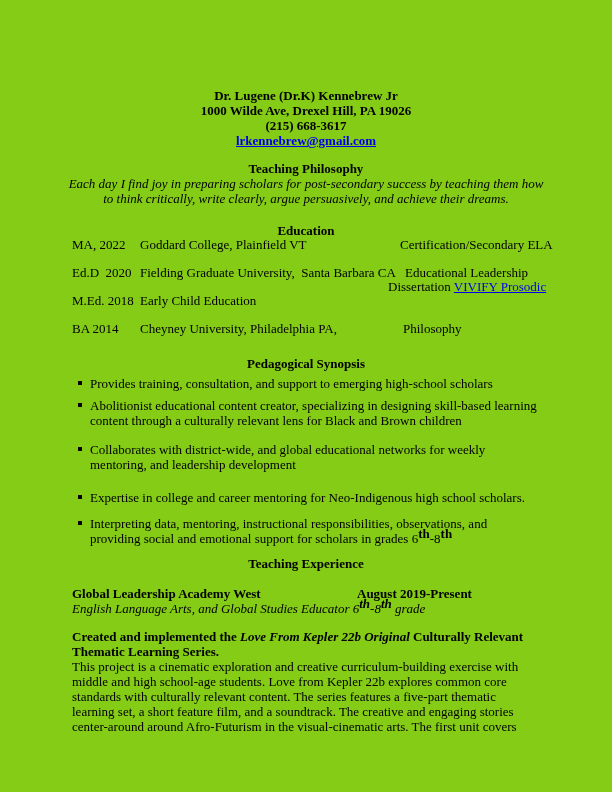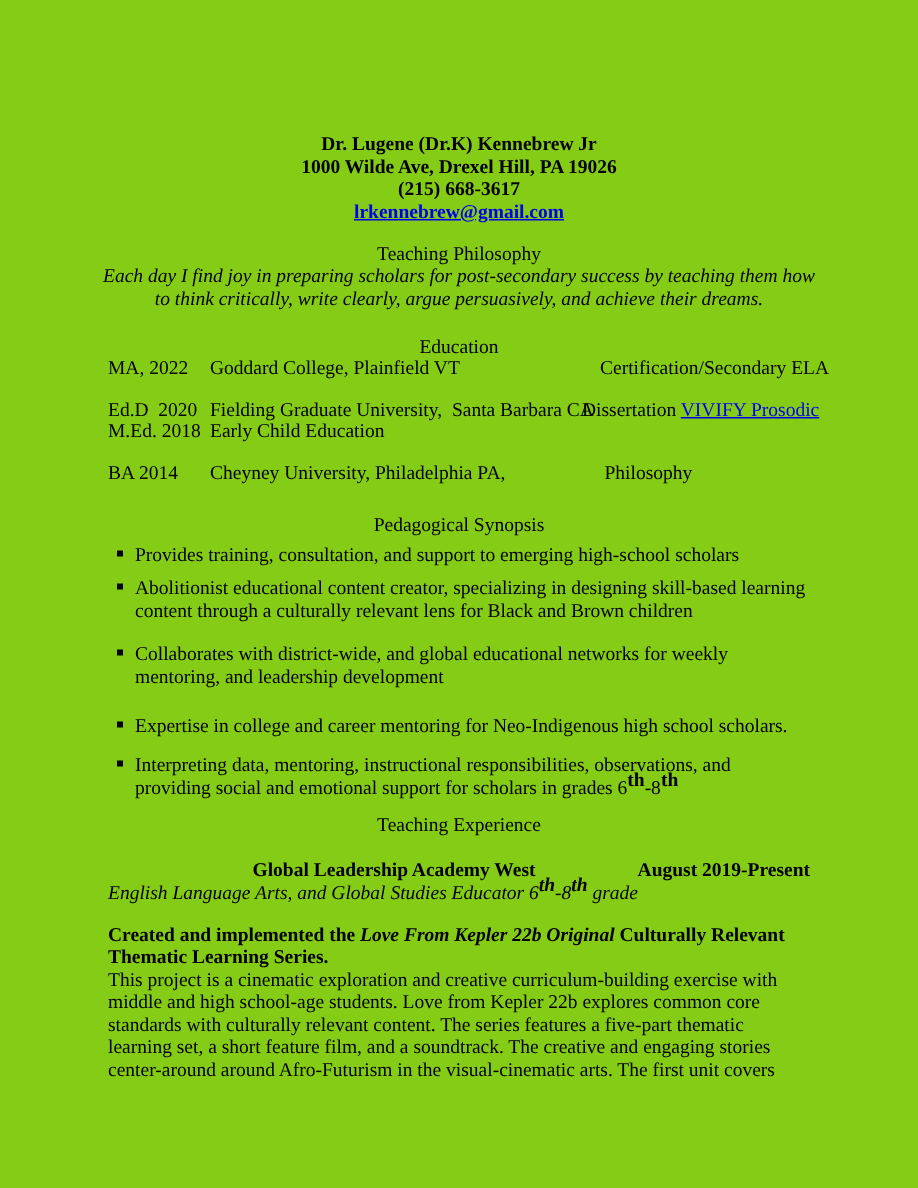--- a/index.html
+++ b/index.html
@@ -31,21 +31,21 @@
     cursor: pointer;
   }
   a.link-inline {
     color: #0000EE;
     text-decoration: underline;
     cursor: pointer;
   }
 
   .section-heading {
     text-align: center;
-    font-weight: normal;
+    font-weight: bold;
     line-height: 15px;
   }
   .philosophy-heading { margin-top: 13px; }
   .philosophy-text {
     text-align: center;
     font-style: italic;
     margin: 0 -6px;
     line-height: 15px;
   }
 
@@ -87,21 +87,20 @@
     vertical-align: super;
     font-weight: bold;
   }
 
   .experience-heading { margin-top: 10px; margin-bottom: 15px; }
   .job-row {
     display: grid;
     grid-template-columns: 285px 1fr;
     font-weight: bold;
     line-height: 15px;
-    text-align: right;
   }
   .job-role {
     font-style: italic;
     line-height: 15px;
   }
   .project-title {
     font-weight: bold;
     margin-top: 13px;
     line-height: 15px;
   }
@@ -132,20 +131,21 @@
     <div class="cell">MA, 2022</div>
     <div class="cell">Goddard College, Plainfield VT</div>
     <div class="cell">Certification/Secondary ELA</div>
   </div>
   <div class="row-gap"></div>
 
   <div class="edu-row">
     <div class="cell">Ed.D  2020</div>
     <div class="cell">Fielding Graduate University,  Santa Barbara CA</div>
     <div>
+      <div class="cell" style="padding-left:5px;">Educational Leadership</div>
       <div class="edu-detail-line2"><span>Dissertation </span><a class="link-inline">VIVIFY Prosodic</a></div>
     </div>
   </div>
 
   <div class="edu-row">
     <div class="cell">M.Ed. 2018</div>
     <div class="cell">Early Child Education</div>
   </div>
   <div class="row-gap"></div>
 

